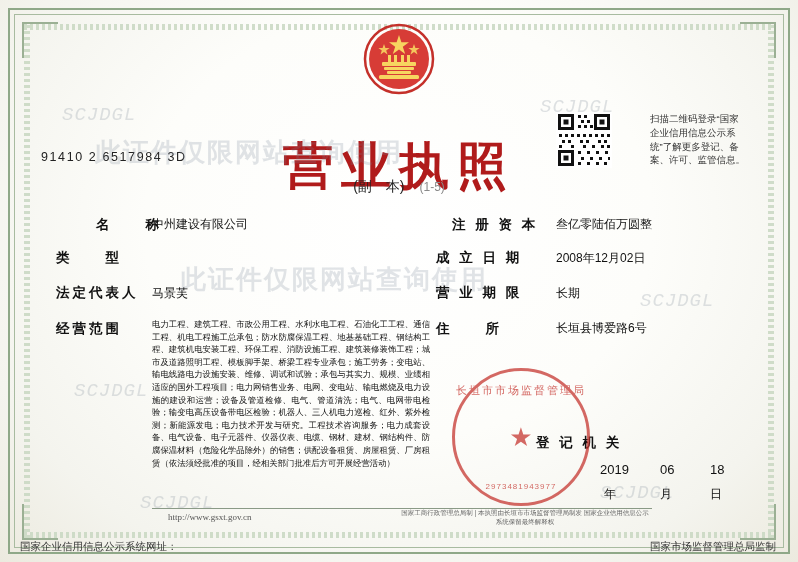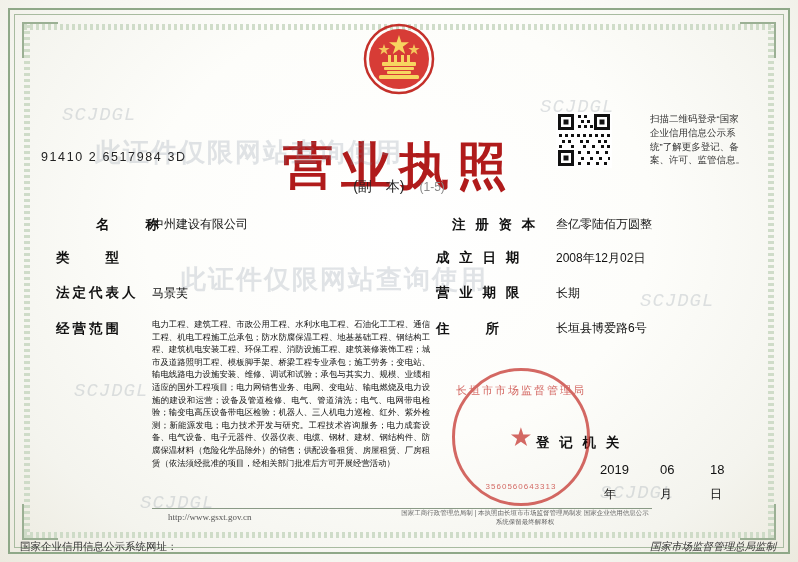--- a/index.html
+++ b/index.html
@@ -154,21 +154,21 @@
     font-family:"Liberation Serif","DejaVu Serif",serif;
   }
   .footer-note{
     position:absolute;left:400px;top:508px;width:250px;
     font-size:6.5px;color:#666;line-height:1.4;text-align:center;
   }
   .outside-left{
     position:absolute;left:20px;top:540px;font-size:10.5px;color:#333;
   }
   .outside-right{
-    position:absolute;right:22px;top:540px;font-size:10.5px;color:#333;font-style:italic;
+    position:absolute;right:22px;top:540px;font-size:10.5px;color:#333;
   }
   .corner{
     position:absolute;width:34px;height:34px;border:2px solid #9bb094;
   }
   .corner.tl{left:22px;top:22px;border-right:none;border-bottom:none;}
   .corner.tr{right:22px;top:22px;border-left:none;border-bottom:none;}
   .corner.bl{left:22px;bottom:22px;border-right:none;border-top:none;}
   .corner.br{right:22px;bottom:22px;border-left:none;border-top:none;}
 </style>
 </head>
@@ -302,21 +302,21 @@
   <div class="field-value" style="left:556px;top:285px;">长期</div>
 
   <div class="field-label" style="left:436px;top:320px;">住　　所</div>
   <div class="field-value" style="left:556px;top:320px;">长垣县博爱路6号</div>
 
   <div class="field-label" style="left:536px;top:434px;">登 记 机 关</div>
 
   <div class="seal">
     <div class="seal-text-top">长垣市市场监督管理局</div>
     <div class="seal-star">★</div>
-    <div class="seal-text-bottom">3560560643313</div>
+    <div class="seal-text-bottom">2973481943977</div>
   </div>
 
   <div class="date-nums" style="left:600px;">2019</div>
   <div class="date-nums" style="left:660px;">06</div>
   <div class="date-nums" style="left:710px;">18</div>
   <div class="date-units" style="left:604px;">年</div>
   <div class="date-units" style="left:660px;">月</div>
   <div class="date-units" style="left:710px;">日</div>
 
   <div class="footer-rule"></div>

